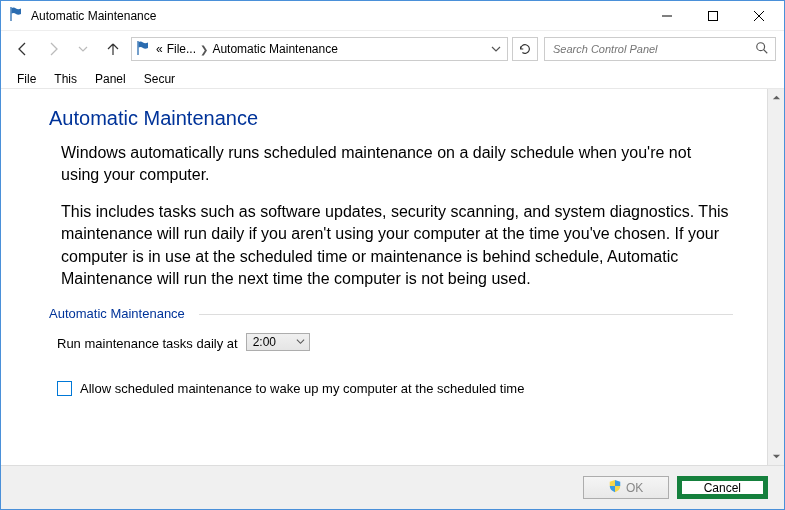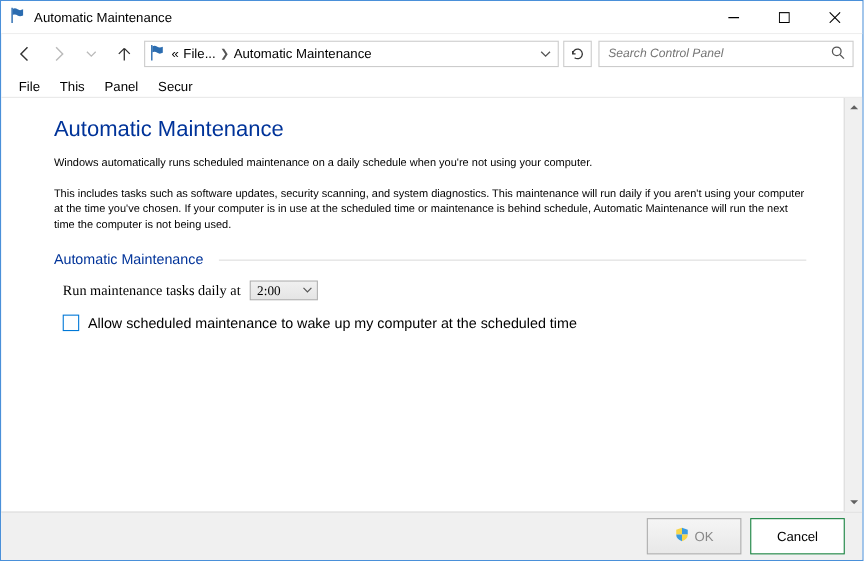--- a/index.html
+++ b/index.html
@@ -119,90 +119,89 @@
     padding: 18px 34px 10px 48px;
     overflow: hidden;
   }
   h1.page-title {
     color: #003399;
     font-weight: 400;
     font-size: 20px;
     margin: 0 0 12px 0;
   }
   .para {
-    font-size: 10px;
+    font-size: 16px;
     line-height: 1.4;
-    margin: 0 0 14px 0;
+    margin: 0 0 14px 12px;
   }
   .group-label {
     color: #003399;
     font-size: 13px;
     margin: 16px 0 0 0;
     position: relative;
   }
   .group-line {
     position: absolute;
     left: 150px; right: 0;
     top: 50%;
     border-top: 1px solid #ddd;
   }
   .form-row {
     display: flex;
-    align-items: center;
+    align-items: flex-end;
     gap: 8px;
     margin: 12px 0 0 8px;
     font-size: 13px;
-    font-family: Liberation Serif, serif;
   }
   .time-select {
     display: flex;
     align-items: center;
     height: 18px;
     border: 1px solid #adadad;
     background: linear-gradient(#f0f0f0,#e5e5e5);
     padding: 0 4px 0 6px;
     gap: 20px;
     font-size: 12px;
   }
   .checkbox-row {
     display: flex;
     align-items: center;
     gap: 8px;
-    margin: 13px 0 0 8px;
+    margin: 30px 0 0 8px;
     font-size: 13px;
   }
   .checkbox {
     width: 15px; height: 15px;
     border: 1px solid #0078d7;
     background: #fff;
   }
   .footer {
     height: 44px;
     background: #f0f0f0;
     border-top: 1px solid #ddd;
     display: flex;
     align-items: center;
     justify-content: flex-end;
     padding: 0 16px;
     gap: 8px;
   }
   .btn {
-    height: 33px;
+    height: 23px;
     min-width: 86px;
     border: 1px solid #adadad;
     background: linear-gradient(#f5f5f5,#e8e8e8);
     display: flex;
     align-items: center;
     justify-content: center;
     gap: 4px;
     font-size: 12px;
     padding: 0 22px;
   }
   .btn.default {
-    border: 1px solid #15803d;
+    border: 5px solid #15803d;
     background: #fff;
   }
   .btn.ok-disabled {
     color: #888;
   }
 </style>
 </head>
 <body>
 
 <div class="titlebar">

